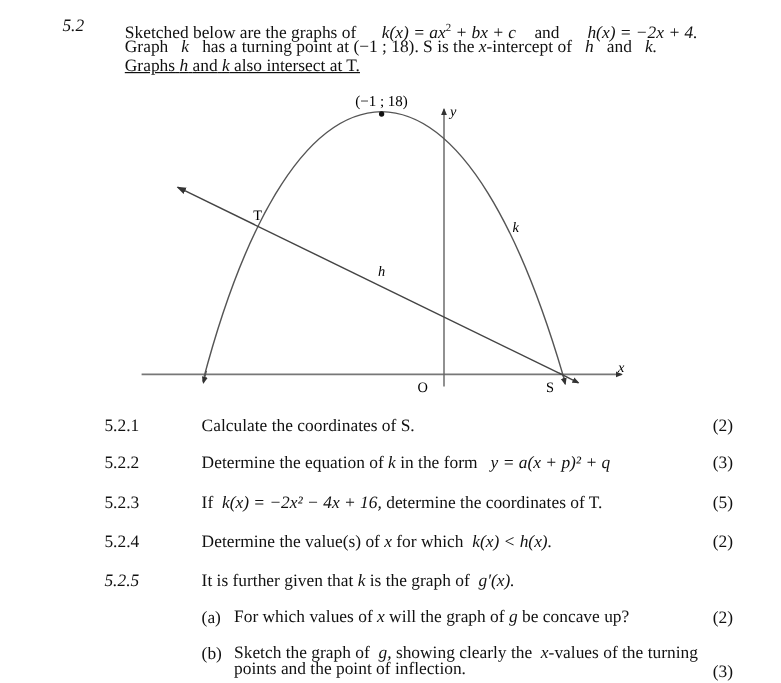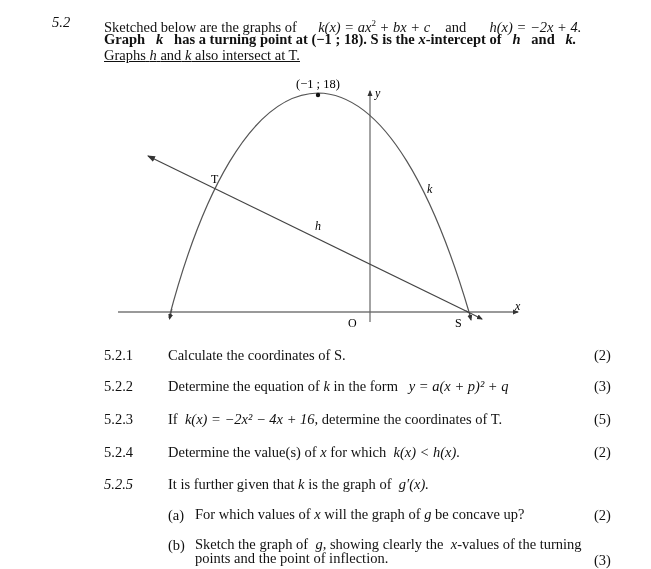--- a/index.html
+++ b/index.html
@@ -3,42 +3,42 @@
 <meta charset="utf-8">
 <style>
   html, body { margin:0; padding:0; background:#ffffff; }
   body { width:651px; height:569px; position:relative; overflow:hidden;
          font-family:"Liberation Serif", "DejaVu Serif", serif; color:#111; font-size:14.5px; }
   .abs { position:absolute; white-space:nowrap; }
   .num { left:52px;font-style:italic; }
   .intro { left:104px; line-height:16px; font-size:14.5px; }
   i { font-style:italic; }
   .math { font-style:italic; }
-  .sub-num { left:104px; }
+  .sub-num { left:87px; }
   .q-text { left:168px; }
   .marks { left:594px; }
   .part-letter { left:168px; }
   .part-text { left:195px; line-height:15px; }
   svg text { font-family:"Liberation Serif", serif; }
 </style>
 </head>
 <body>
 
 <div class="abs num" style="top:14px;">5.2</div>
 
 <div class="abs intro" style="top:15px;">
   <span>Sketched below are the graphs of</span>
   <span style="display:inline-block;width:14px;"></span>
   <span class="math"><span>k(x) = ax</span><sup style="font-size:9px;font-style:normal;">2</sup><span> + bx + c</span></span>
   <span style="display:inline-block;width:8px;"></span>
   <span>and</span>
   <span style="display:inline-block;width:16px;"></span>
   <span class="math">h(x) = −2x + 4.</span>
 </div>
-<div class="abs intro" style="top:31px;font-weight:bold;">
+<div class="abs intro" style="top:31px;">
   <span>Graph</span>&nbsp;&nbsp;
   <i>k</i>&nbsp;&nbsp;
   <span>has a turning point at (−1 ; 18). S is the</span>
   <i>x</i><span>-intercept of</span>&nbsp;&nbsp;
   <i>h</i>&nbsp;&nbsp;
   <span>and</span>&nbsp;&nbsp;
   <i>k.</i>
 </div>
 <div class="abs intro" style="top:47px;text-decoration:underline;">
   <span>Graphs</span>

